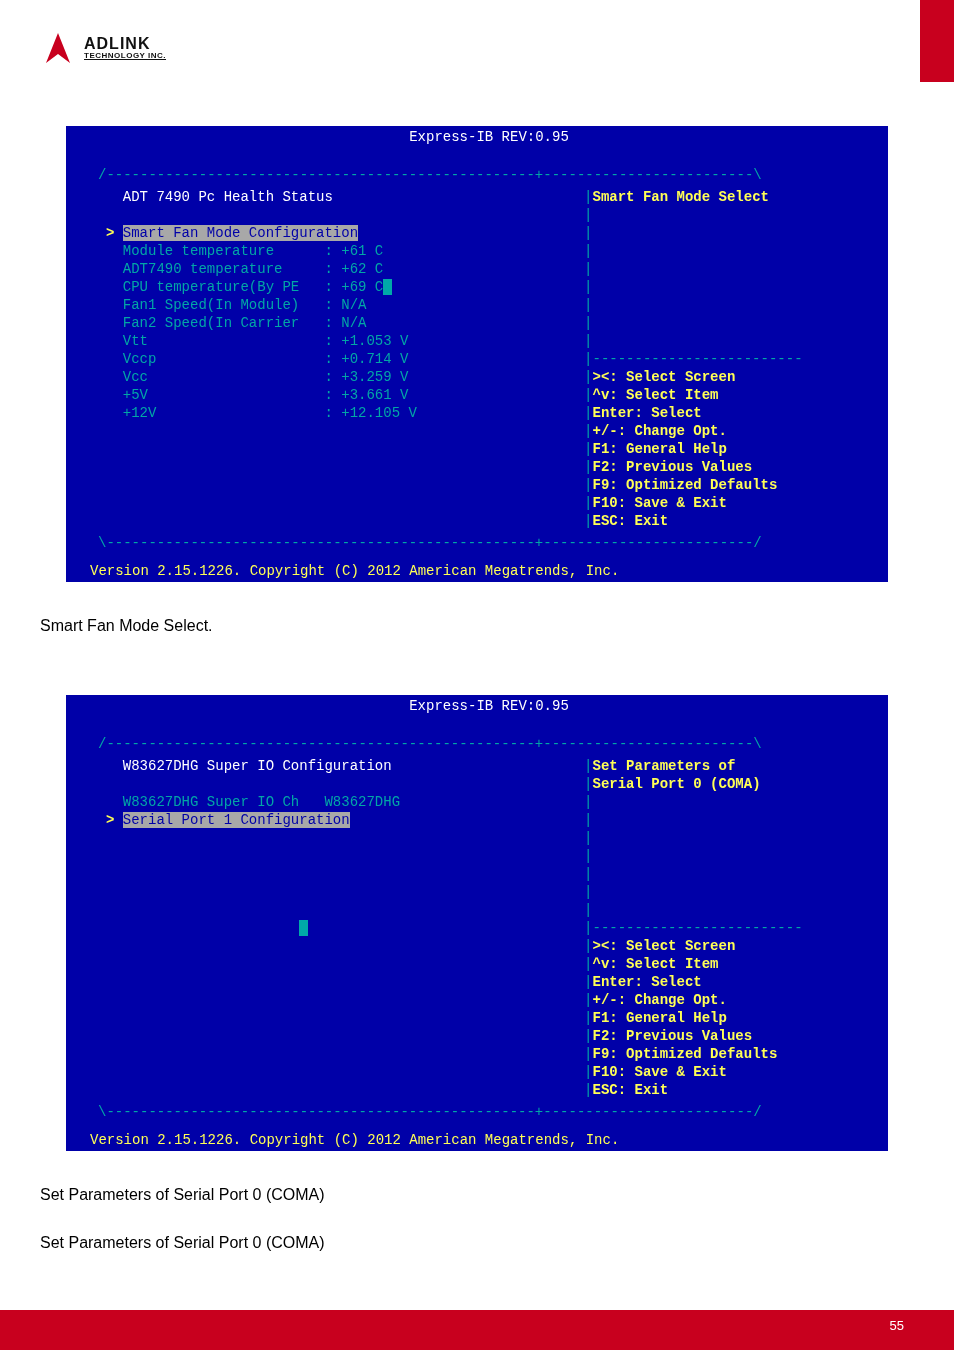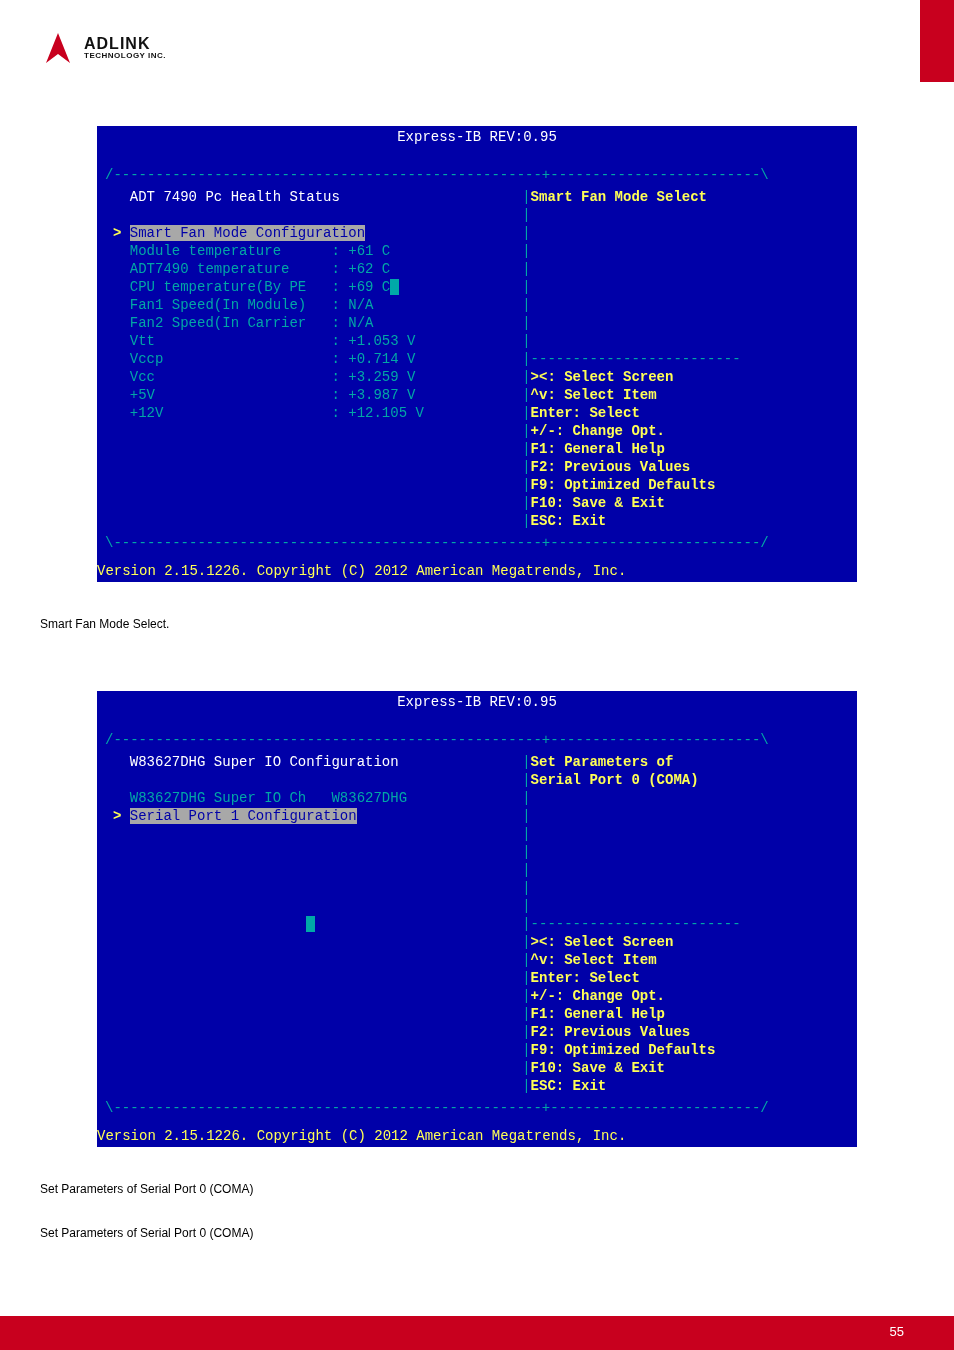--- a/index.html
+++ b/index.html
@@ -43,40 +43,42 @@
     font-weight: 900;
     font-size: 16px;
     letter-spacing: 1px;
     color: #111;
   }
   .logo-small {
     font-size: 8px;
     letter-spacing: 0.5px;
     color: #111;
     font-weight: bold;
+    text-decoration: underline;
   }
   .red-stripe {
     position: absolute;
     top: 0;
     right: 0;
     width: 34px;
     height: 82px;
     background: #c8001e;
   }
 
   
   .bios {
-    width: 760px;
+    width: 822px;
     margin: 0 auto 35px auto;
     font-family: "Courier New", monospace;
     font-size: 14px;
     line-height: 18px;
     color: #fff;
     background: #0000a8;
     box-sizing: border-box;
+    padding-left: 24px;
   }
   .bios-titlebar {
     background: #0000a8;
     color: #fff;
     text-align: center;
     padding: 2px 0 0 0;
     height: 20px;
   }
   .bios-tabrow {
     background: #0000a8;
@@ -98,41 +100,42 @@
   }
   .bios-row { white-space: pre; color: #02a6a6; }
   .b-yellow { color: #ffff55; font-weight: bold; }
   .b-white  { color: #ffffff; }
   .b-cursor { background: #00a8a8; color: #0000a8; }
   .b-sel    { background: #a8a8a8; color: #0000a8; }
 
   .bios-grid {
     display: grid;
     grid-template-columns: 55% 45%;
+    gap: 48px;
   }
   .bios-col { padding: 4px 8px 4px 8px; }
   .bios-copyright {
     background: #0000a8;
     color: #ffff55;
     text-align: left;
     padding: 2px 0;
   }
 
   .caption {
-    font-size: 12px;
+    font-size: 16px;
     margin: 0 0 60px 0;
   }
 
   
   .page-footer {
     position: absolute;
     left: 0;
     bottom: 0;
     width: 100%;
-    height: 34px;
+    height: 40px;
     background: #c8001e;
   }
   .page-num {
     position: absolute;
     right: 50px;
     top: 8px;
     color: #fff;
     font-size: 13px;
   }
 </style>
@@ -168,21 +171,21 @@
 
           <div class="bios-row"><span class="b-yellow">&gt; </span><span class="b-sel">Smart Fan Mode Configuration</span></div>
           <div class="bios-row"><span class="b-yellow">  </span><span>Module temperature      : +61 C</span></div>
           <div class="bios-row"><span class="b-yellow">  </span><span>ADT7490 temperature     : +62 C</span></div>
           <div class="bios-row"><span class="b-yellow">  </span><span>CPU temperature(By PE   : +69 C</span><span class="b-cursor">&nbsp;</span></div>
           <div class="bios-row"><span class="b-yellow">  </span><span>Fan1 Speed(In Module)   : N/A</span></div>
           <div class="bios-row"><span class="b-yellow">  </span><span>Fan2 Speed(In Carrier   : N/A</span></div>
           <div class="bios-row"><span class="b-yellow">  </span><span>Vtt                     : +1.053 V</span></div>
           <div class="bios-row"><span class="b-yellow">  </span><span>Vccp                    : +0.714 V</span></div>
           <div class="bios-row"><span class="b-yellow">  </span><span>Vcc                     : +3.259 V</span></div>
-          <div class="bios-row"><span class="b-yellow">  </span><span>+5V                     : +3.987 V</span></div>
+          <div class="bios-row"><span class="b-yellow">  </span><span>+5V                     : +3.661 V</span></div>
           <div class="bios-row"><span class="b-yellow">  </span><span>+12V                    : +12.105 V</span></div>
           <div class="bios-row">&nbsp;</div>
           <div class="bios-row">&nbsp;</div>
           <div class="bios-row">&nbsp;</div>
           <div class="bios-row">&nbsp;</div>
           <div class="bios-row">&nbsp;</div>
         </div>
         <div class="bios-col">
           <div class="bios-row">|<span class="b-yellow">Smart Fan Mode Select</span></div>
           <div class="bios-row">|</div>

